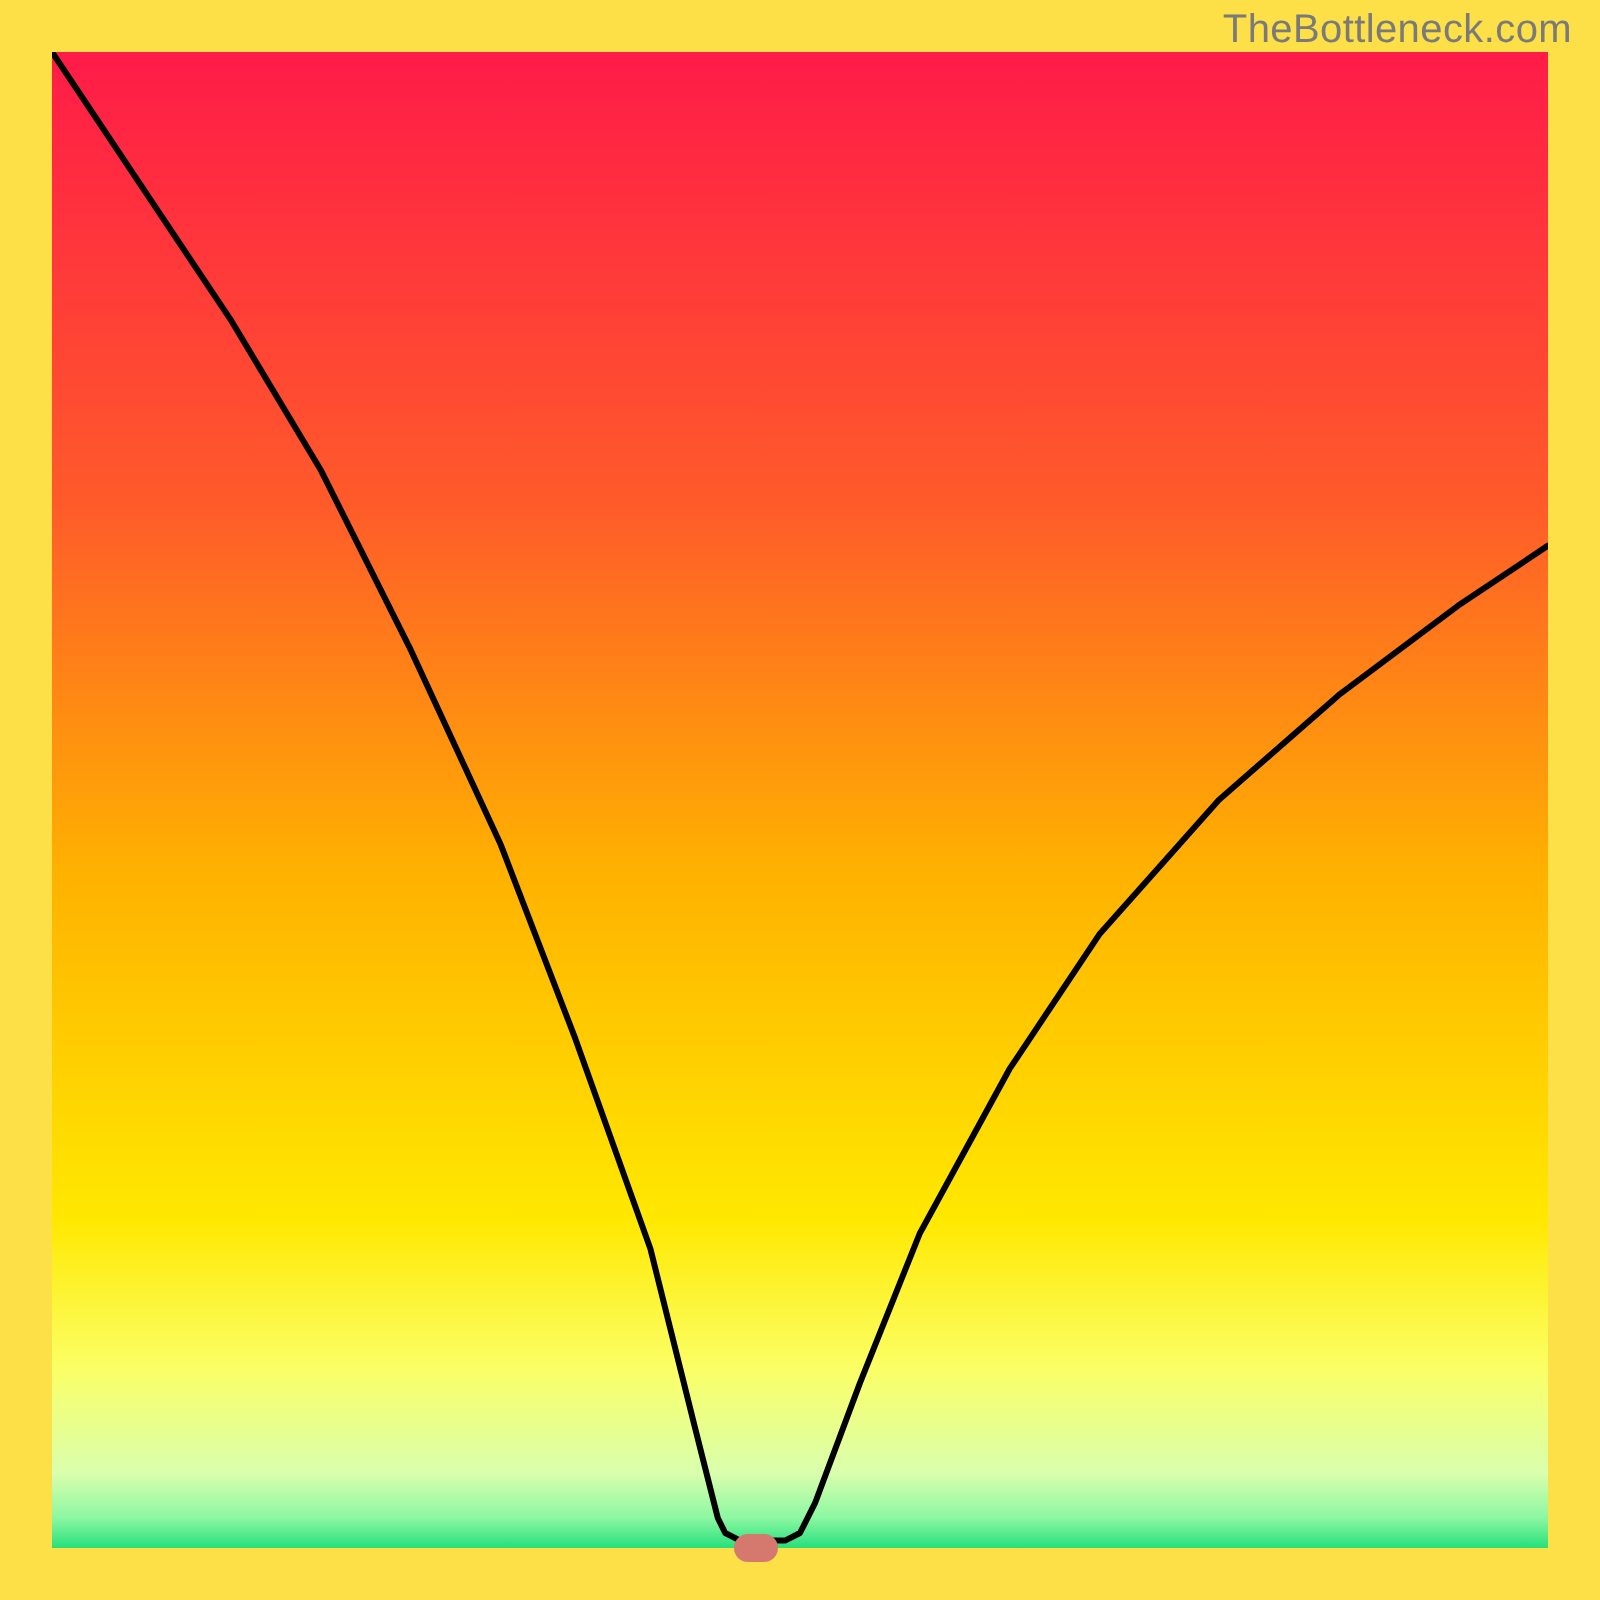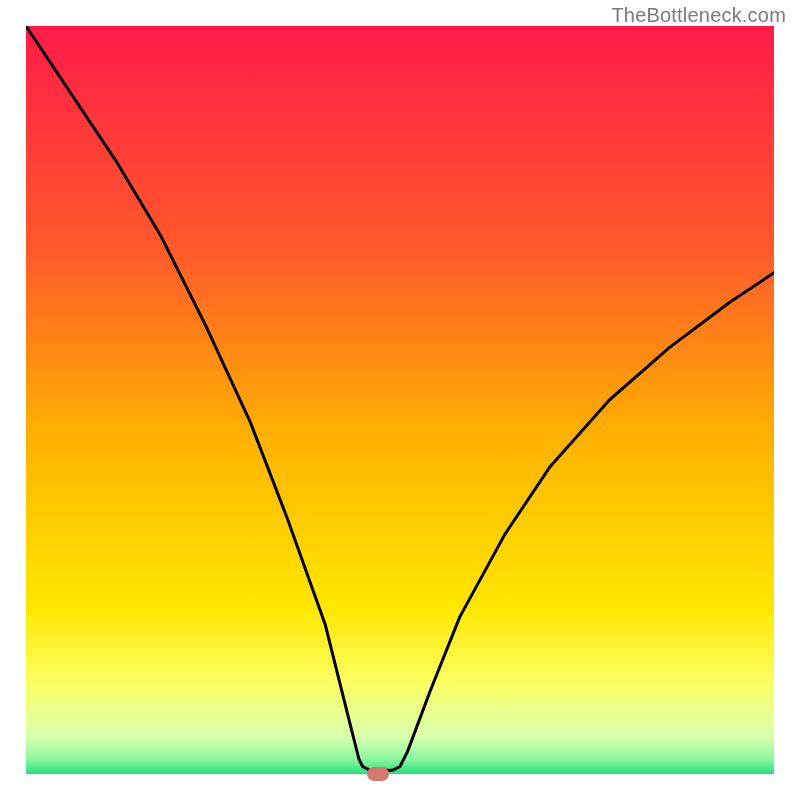--- a/index.html
+++ b/index.html
@@ -8,21 +8,21 @@
     width: 800px;
     height: 800px;
     background: #000;
     overflow: hidden;
     font-family: Arial, Helvetica, sans-serif;
   }
   .frame {
     position: relative;
     width: 800px;
     height: 800px;
-    background: #ffffff;
+    background: #fde047;
   }
   .watermark {
     position: absolute;
     top: 4px;
     right: 14px;
     color: #7a7a7a;
     font-size: 20px;
     font-weight: 500;
     letter-spacing: 0.2px;
     z-index: 10;

